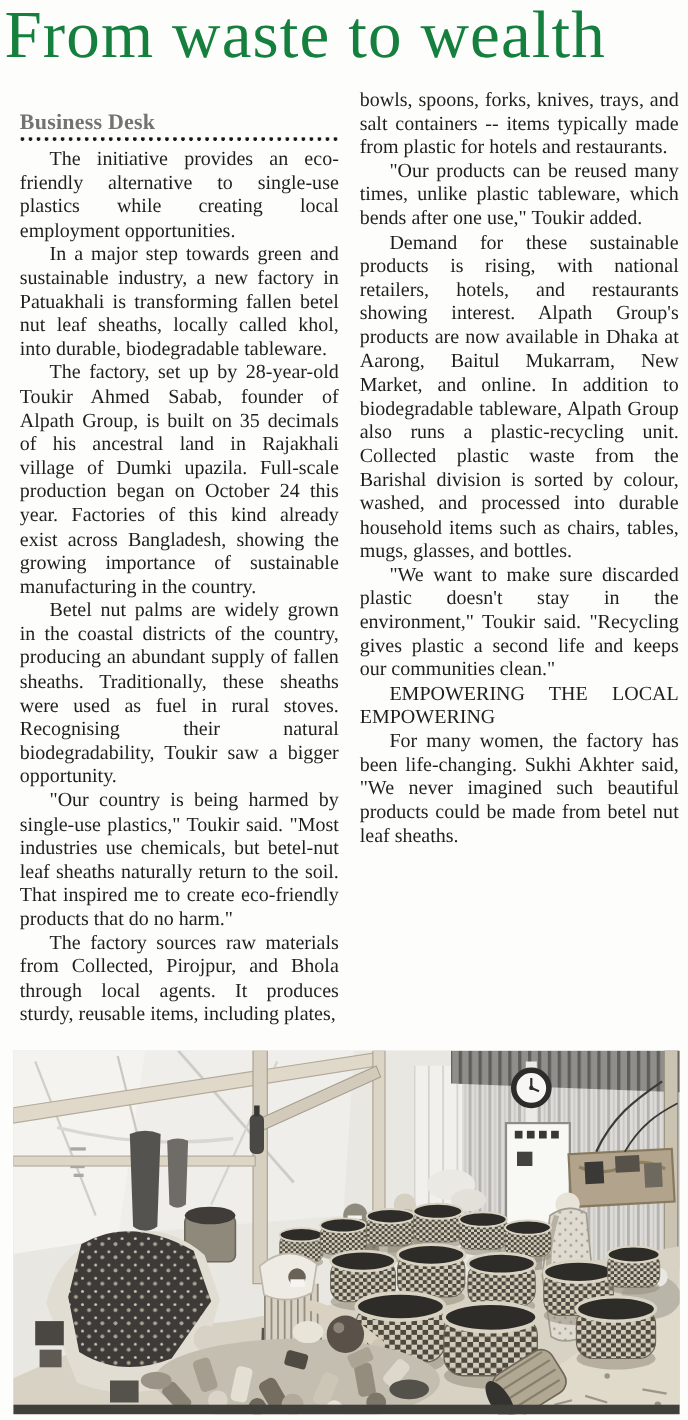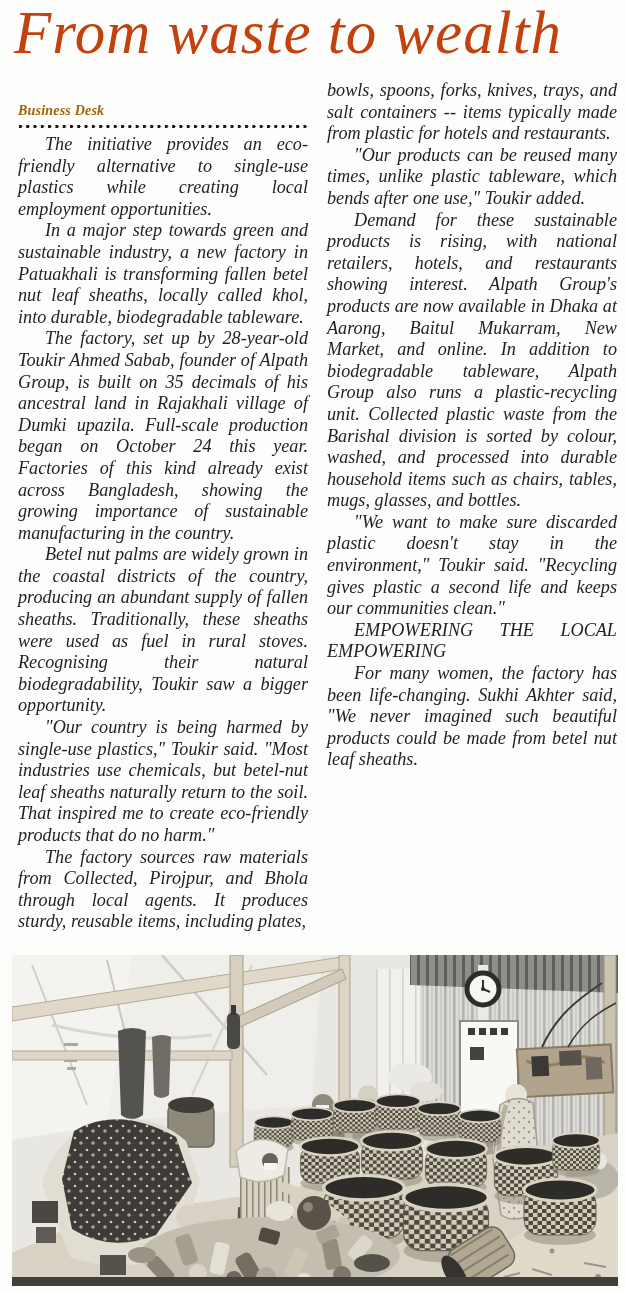--- a/index.html
+++ b/index.html
@@ -6,44 +6,43 @@
   body {
     width:625px; height:1291px;
     background:#fdfdfc;
     font-family:"Liberation Serif","DejaVu Serif",serif;
     color:#1c1c1c;
     overflow:hidden;
   }
   .page { position:relative; width:625px; height:1291px; overflow:hidden; }
 
   .headline {
-    margin:0; padding:2px 10px 0 14px;
+    margin:0; padding:2px 10px 0 4px;
     font-size:61px; line-height:62px;
     font-weight:400; letter-spacing:1px;
-    color:#c2410c; white-space:nowrap;font-style:italic;
+    color:#15803d; white-space:nowrap;
   }
 
   .columns {
     display:flex; gap:19px;
     padding:16px 8px 0 18px;
     height:861px; overflow:hidden;
     align-items:flex-start;
   }
   .col {
     width:290px;
     font-size:18.2px; line-height:21.6px;
     text-align:justify; text-justify:inter-word;
     hyphens:auto; -webkit-hyphens:auto;
     color:#1f1f1f;
-    font-style:italic;
   }
   .byline {
     margin-top:20px;
-    font-weight:700; font-size:14px; line-height:22px;
-    letter-spacing:0.2px; color:#a16207;
+    font-weight:700; font-size:20px; line-height:22px;
+    letter-spacing:0.2px; color:#737373;
   }
   .dotted-rule {
     height:5px; margin:2px 0 5px 0;
     background-image:radial-gradient(circle at 2.4px 2.4px, #181818 1.6px, transparent 1.9px);
     background-size:7.3px 5px; background-repeat:repeat-x;
   }
   .para { margin:0; text-indent:27px; }
   .para.noindent { text-indent:0; }
 
   .photo {

